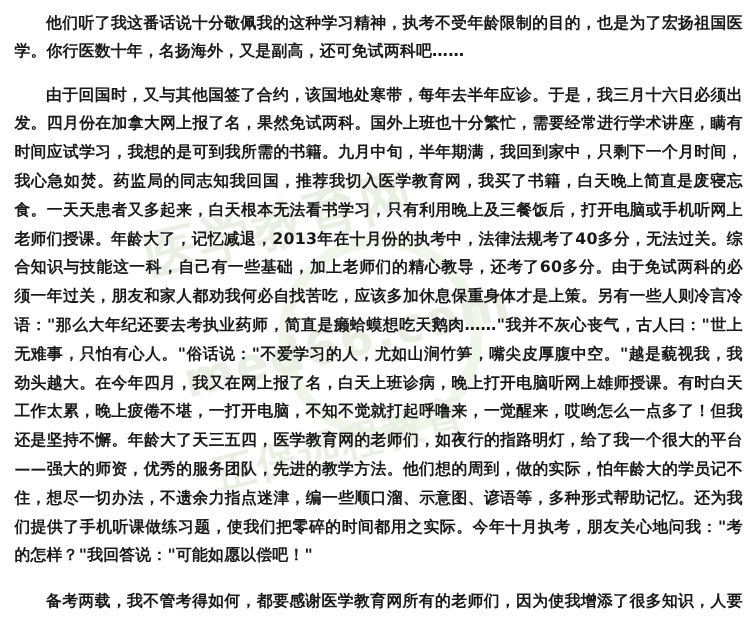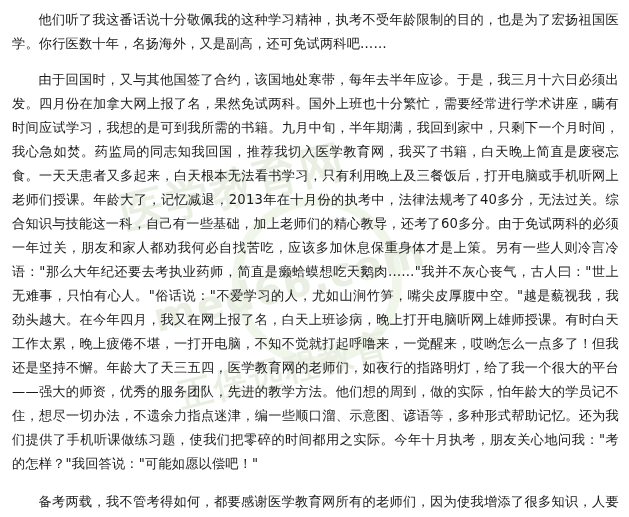--- a/index.html
+++ b/index.html
@@ -77,20 +77,21 @@
     z-index: 2;
   }
   p.para {
     margin: 0 0 14px 0;
     font-size: 13.2px;
     line-height: 24px;
     color: #1a1a1a;
     text-align: justify;
     text-indent: 2em;
     letter-spacing: .2px;
+    font-weight: bold;
   }
   p.para:last-child {
     margin-bottom: 0;
   }
   p.p-tight {
     margin-bottom: 12px;
   }
 </style>
 </head>
 <body>

